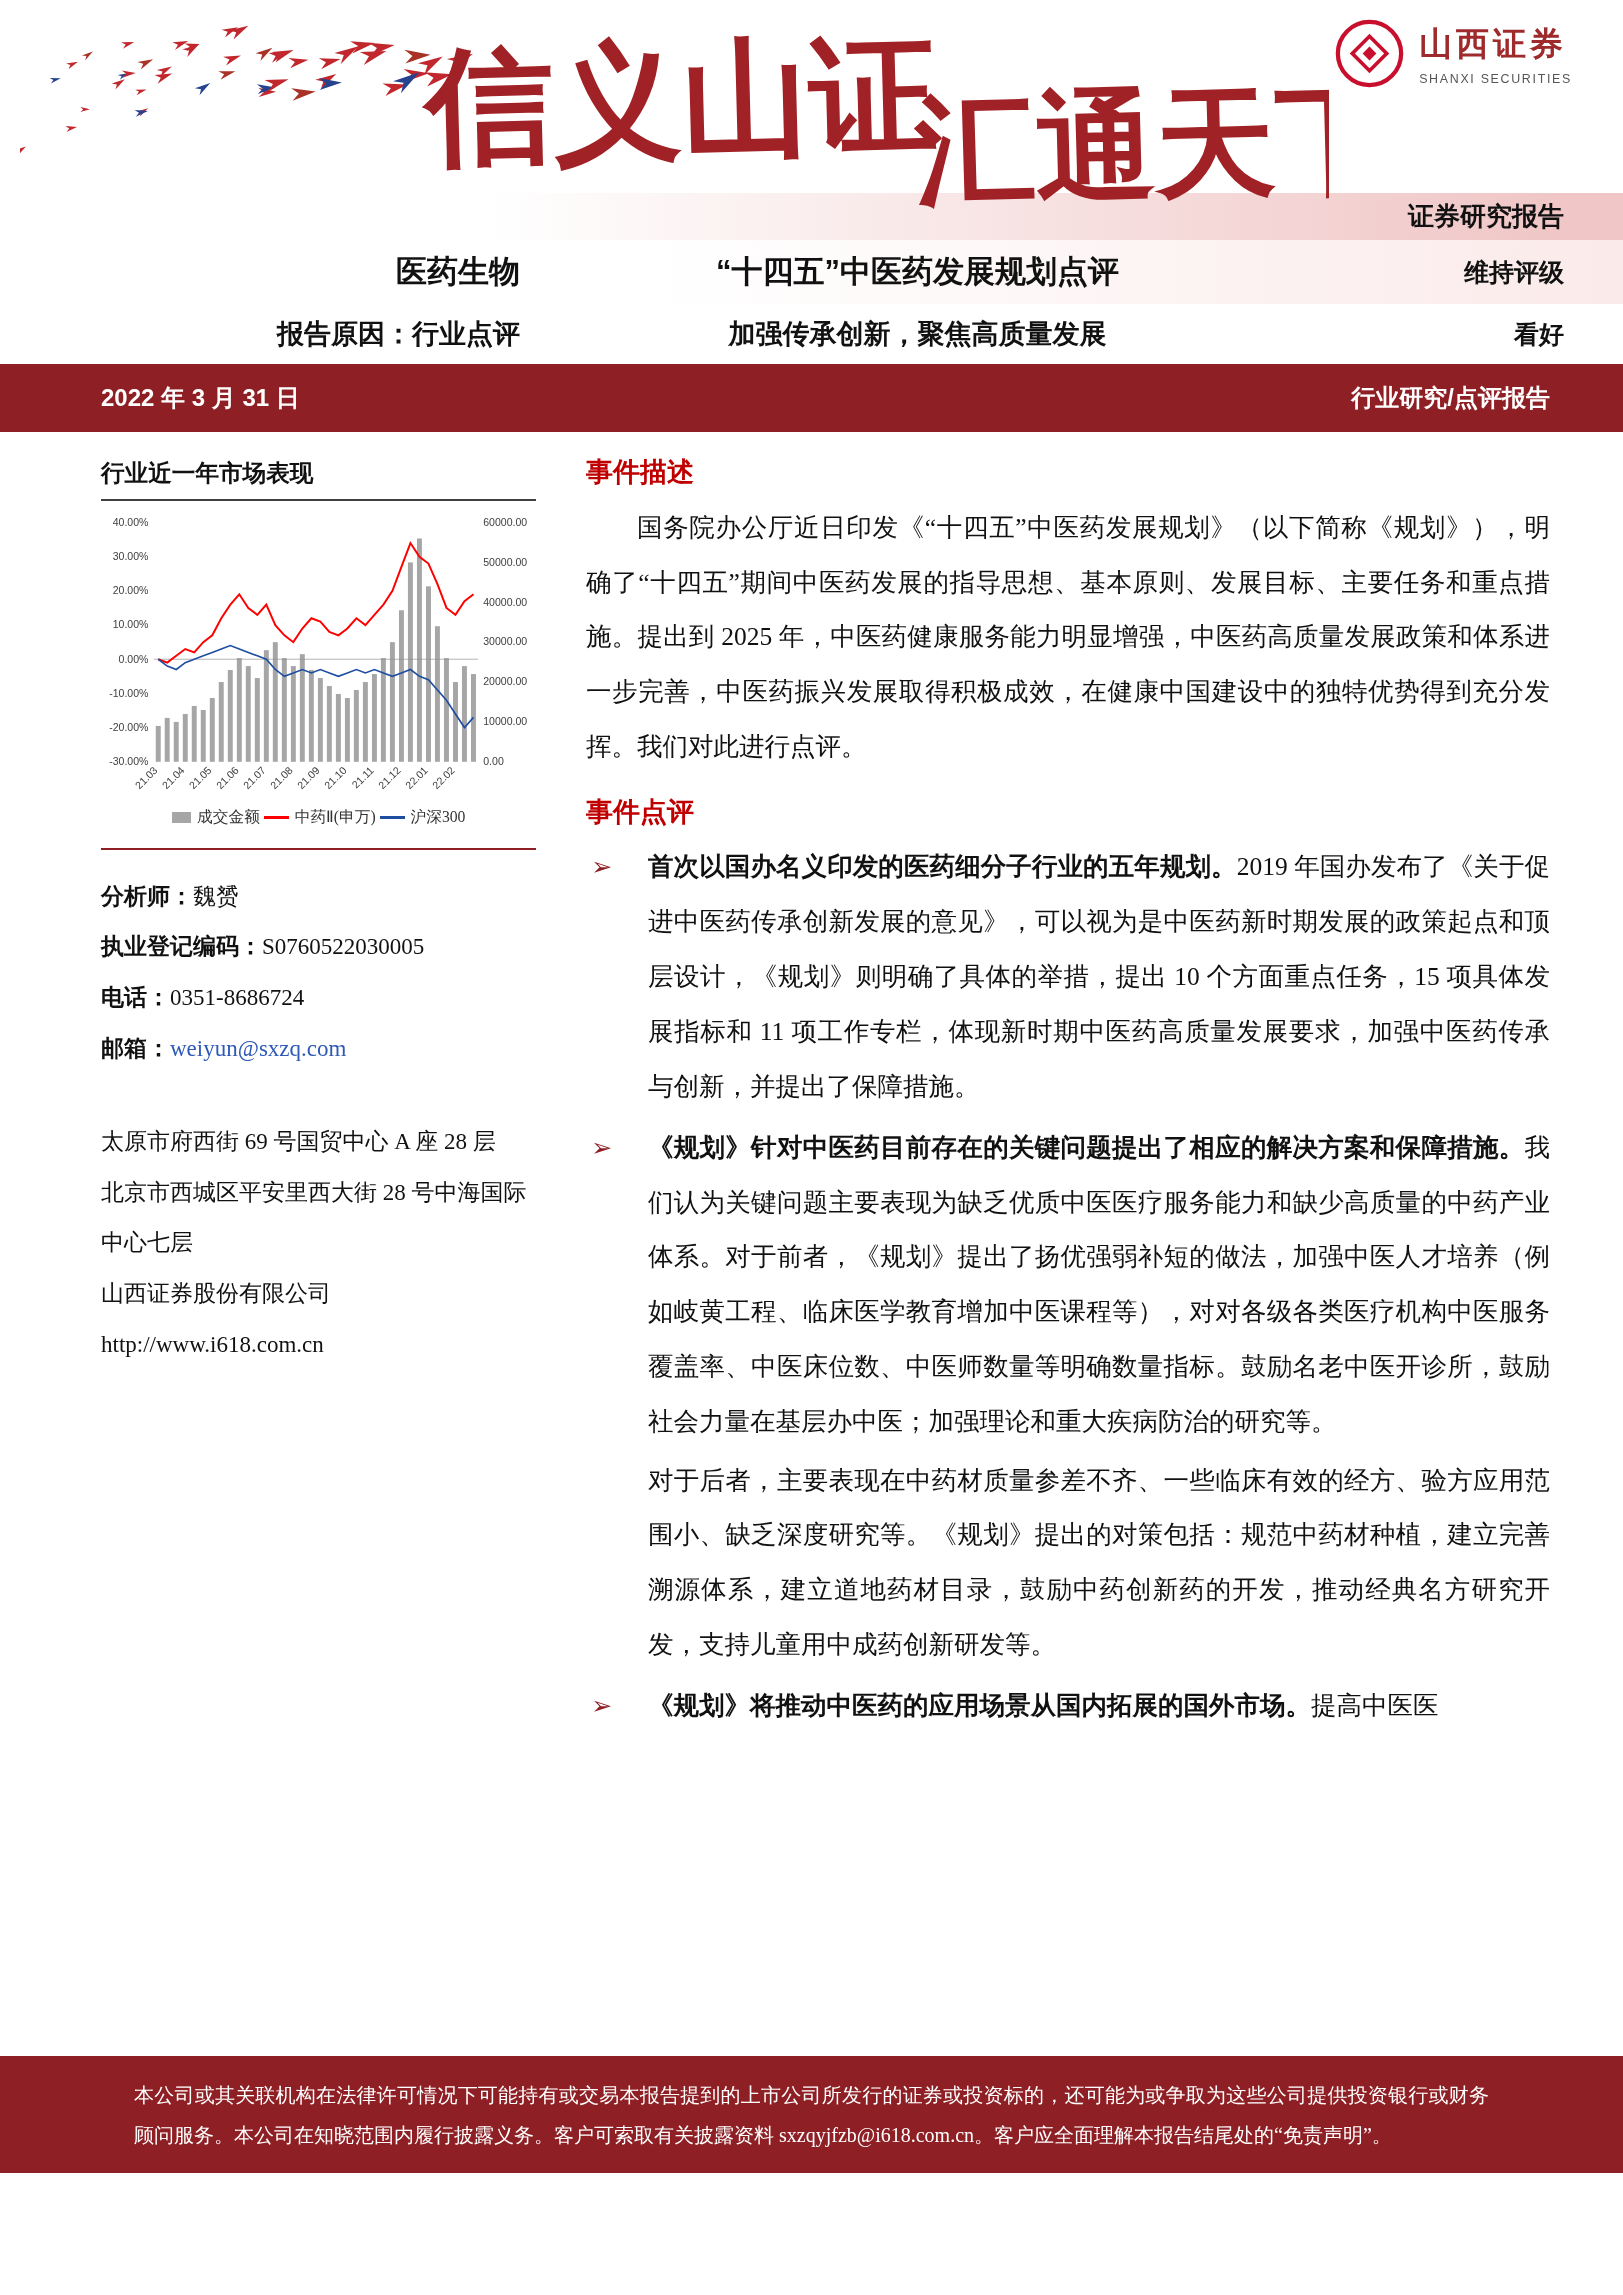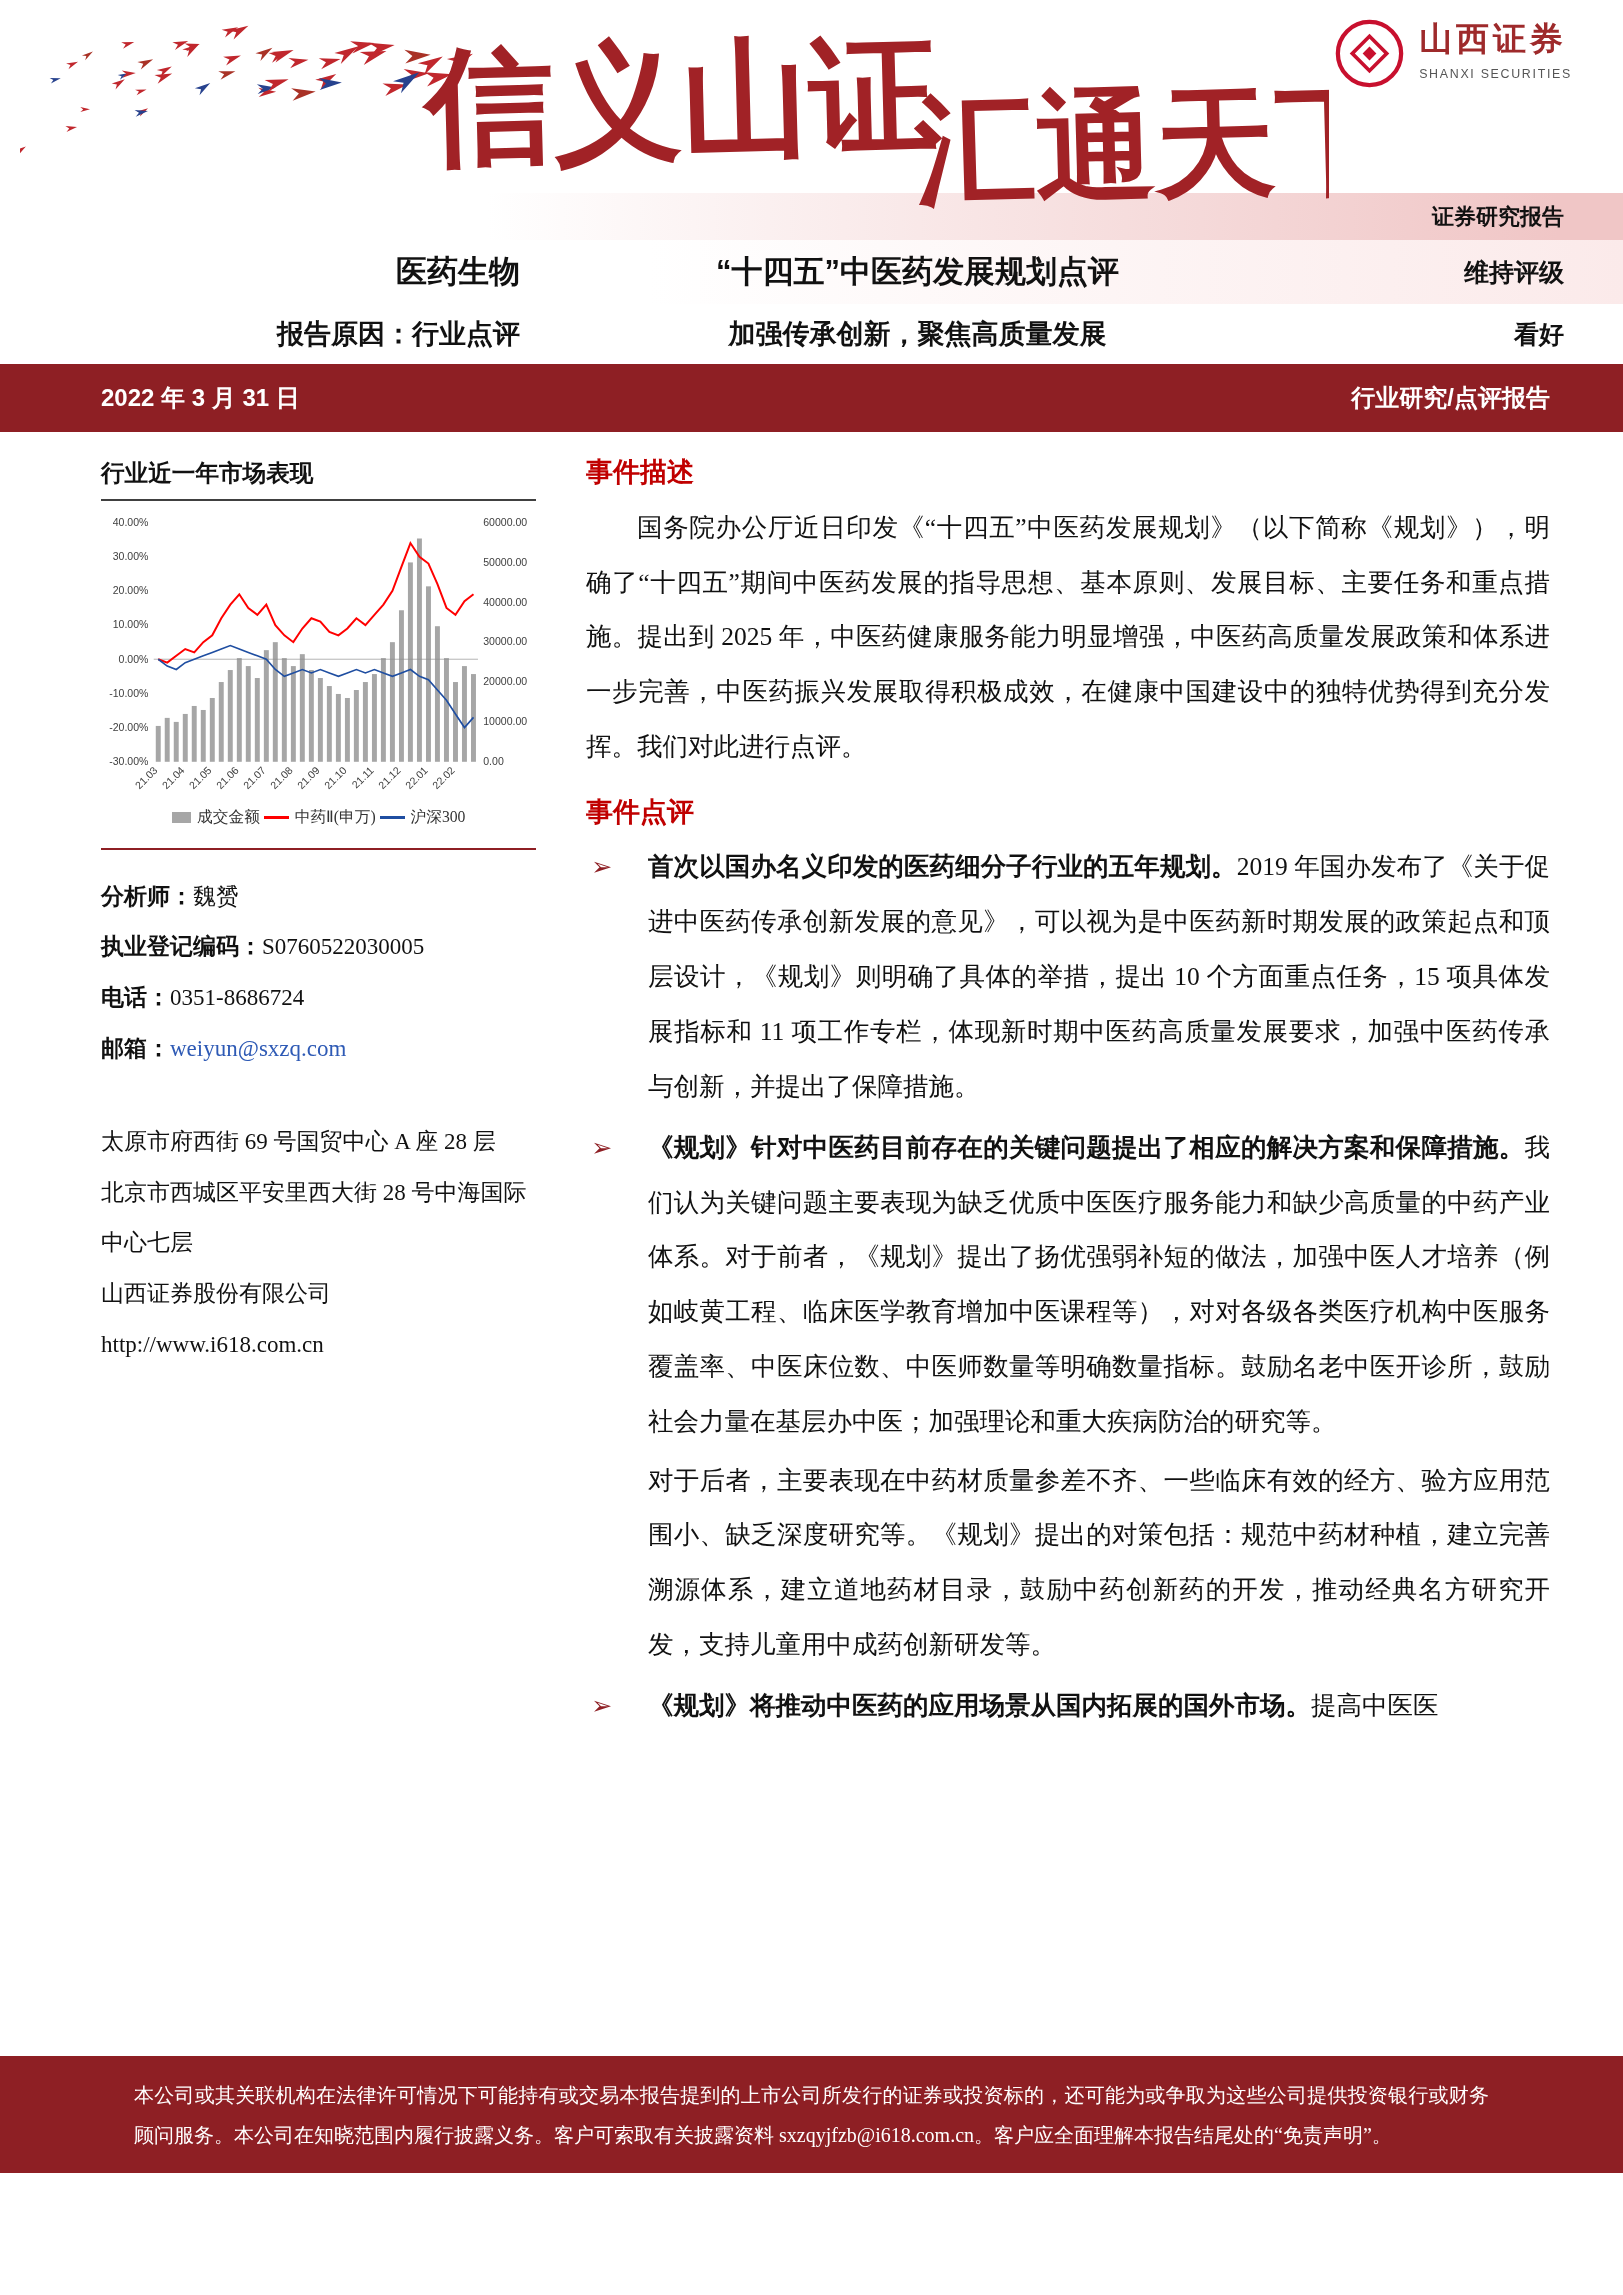--- a/index.html
+++ b/index.html
@@ -4,28 +4,28 @@
 <style>
   html,body{margin:0;padding:0}
   body{background:#ebebeb;font-family:"Liberation Serif","DejaVu Serif",serif;color:#111}
   .page{width:1623px;height:2295px;margin:0 auto;background:#fff;position:relative;overflow:hidden}
 
   
   .header-top{position:relative;height:193px}
   .brand-art{position:absolute;left:19.6px;top:2.6px;width:1309px;height:222px}
   .slogan1{font-family:"DejaVu Serif",serif;font-weight:bold;font-size:196px;fill:#a12226}
   .slogan2{font-family:"DejaVu Serif",serif;font-weight:bold;font-size:184px;fill:#a12226}
-  .logo-block{position:absolute;top:17px;right:51px;display:flex;align-items:flex-start;gap:13px}
+  .logo-block{position:absolute;top:17px;right:51px;display:flex;align-items:center;gap:13px}
   .emblem{width:73px;height:73px}
   .logo-cn{font-family:"Liberation Sans",sans-serif;font-weight:bold;font-size:33px;color:#9e2a2b;letter-spacing:3.9px}
   .logo-en{font-family:"Liberation Sans",sans-serif;font-size:12.4px;color:#555;letter-spacing:1.7px;margin-top:5px}
 
   .band-research{height:47px;background:linear-gradient(90deg,#ffffff 30%,#f0c6c6 96%);
     display:flex;align-items:center;justify-content:flex-end;padding-right:59px;
-    font-family:"Liberation Sans",sans-serif;font-weight:bold;font-size:22px;color:#111}
+    font-family:"Liberation Sans",sans-serif;font-weight:bold;font-size:26px;color:#111}
 
   
   .title-row{display:flex;align-items:center;padding:0 59px 0 101px;font-family:"Liberation Sans",sans-serif;font-weight:bold}
   .row1{height:64px;background:linear-gradient(90deg,#ffffff 40%,#fbeaea 100%);font-size:31px}
   .row2{height:60px;font-size:27px}
   .cell-left{width:419px;text-align:right}
   .cell-center{flex:1;text-align:center}
   .cell-right{width:249px;text-align:right;font-size:25px}
   .red-bar{height:68px;background:#8e1f24;display:flex;align-items:center;justify-content:space-between;
     padding:0 73px 0 101px;color:#ffffff;font-family:"Liberation Sans",sans-serif;font-weight:bold;font-size:24px}

